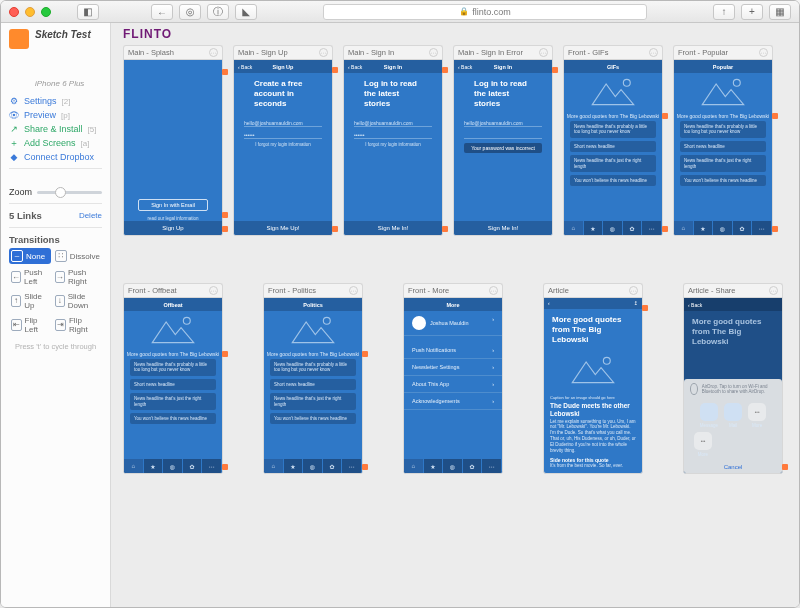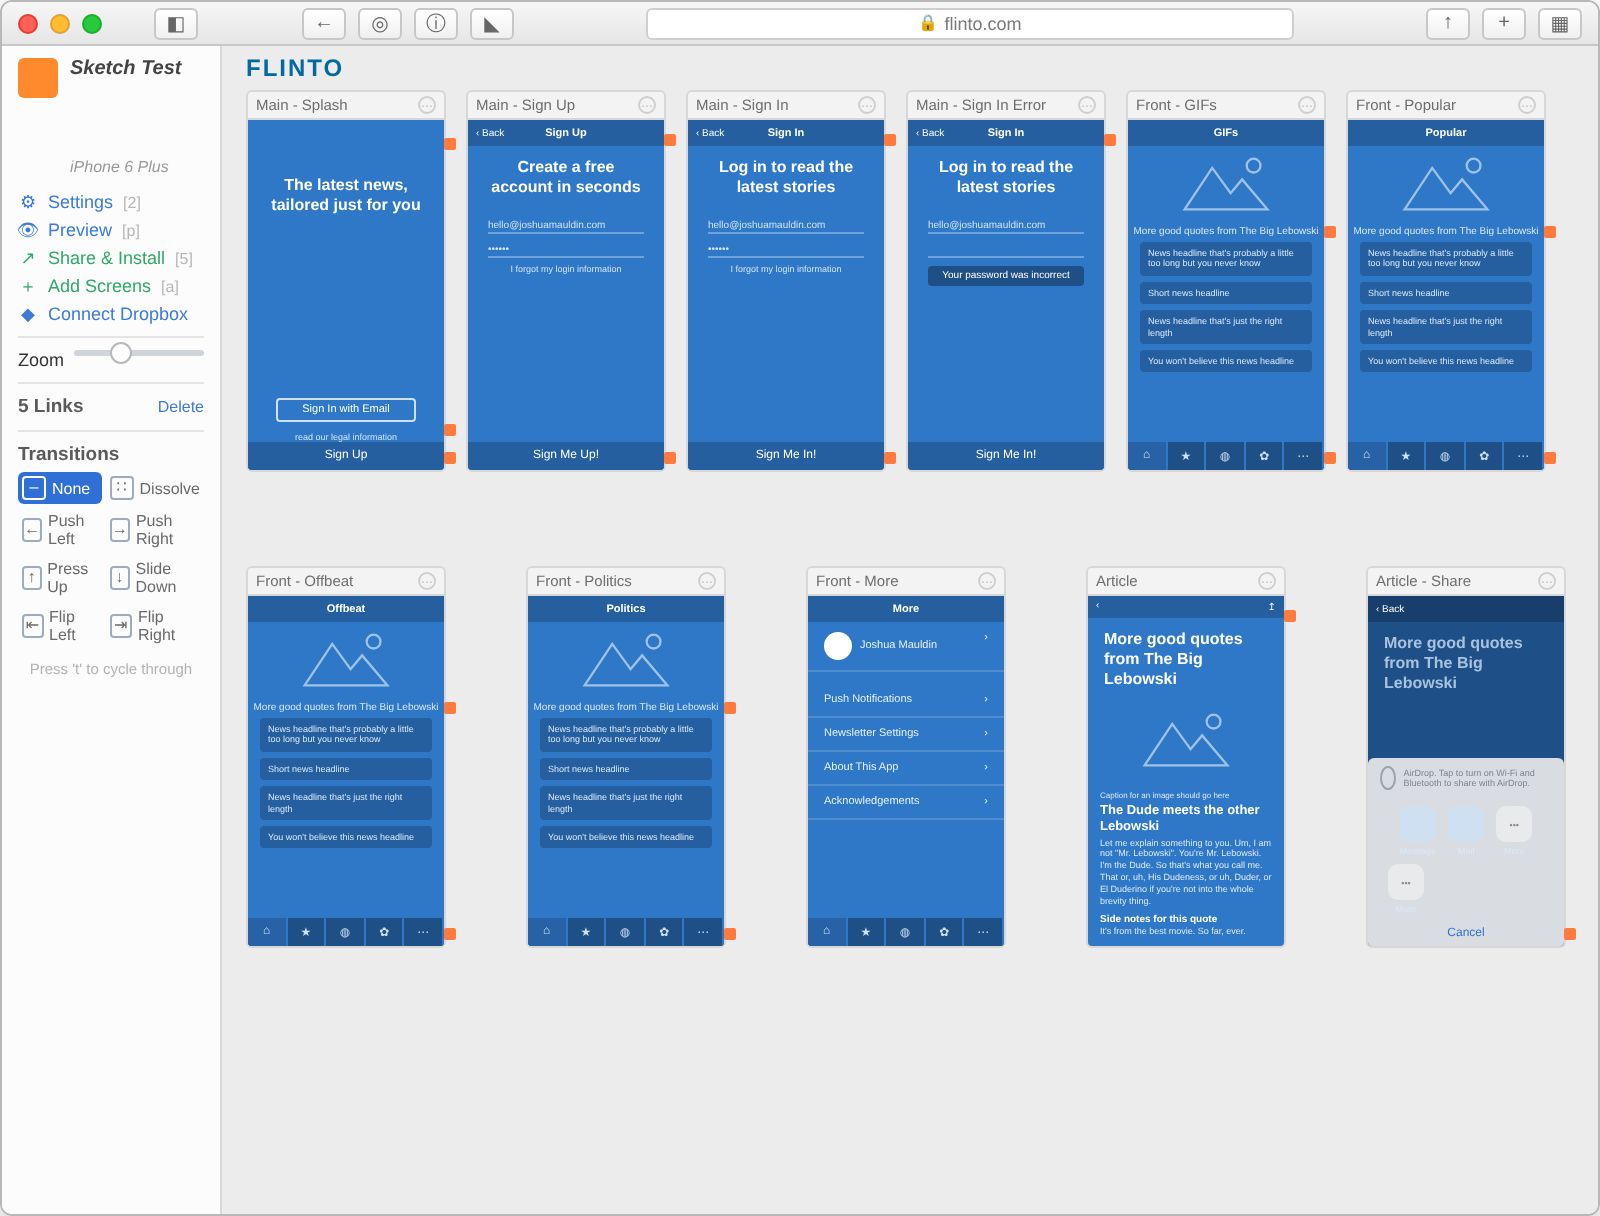--- a/index.html
+++ b/index.html
@@ -21,45 +21,45 @@
   .proj .ico { width:20px; height:20px; background:#ff8a2c; border-radius:3px; }
   .proj .tt { font-weight:600; font-size:10px; color:#444; }
   .proj .sub { font-size:8px; color:#9a9a9a;margin-top:39px; }
   .sb-list { margin-top:8px; display:flex; flex-direction:column; gap:4px; }
   .sb-item { display:flex; align-items:center; gap:5px; color:#3b7ad9; font-size:9px; cursor:pointer;}
   .sb-item .cnt { color:#b7b7b7; font-size:8px;}
   .sb-ico { width:10px; height:10px; display:inline-flex; align-items:center; justify-content:center; }
   .sb-hr { border:none; border-top:1px solid #e4e4e4; margin:6px 0; }
   .sb-label { display:flex; justify-content:space-between; align-items:center; font-weight:600; color:#5a5a5a; font-size:9.5px; }
   .sb-label .del { font-weight:400; color:#3b7ad9; font-size:8px; }
-  .zoom-row { display:flex; align-items:flex-start; gap:5px; margin-top:0;}
+  .zoom-row { display:flex; align-items:center; gap:5px; margin-top:12px;}
   .zoom-row .lbl { font-size:9px; }
   .slider { flex:1; height:3px; background:#cfd4da; border-radius:2px; position:relative;}
   .slider .knob { position:absolute; left:28%; top:-4px; width:11px; height:11px; background:#fff; border:1px solid #b8b8b8; border-radius:50%; }
   .trans-grid { display:grid; grid-template-columns: repeat(2,1fr); gap:2px; margin-top:3px; }
   .trans { display:flex; align-items:center; gap:3px; font-size:8px; color:#6a6a6a; padding:2px 2px; border-radius:3px;}
   .trans.sel { background:#2f6fd6; color:#fff; }
   .trans-ico { width:12px;height:12px; display:inline-block; border:1px solid #9dabbd; border-radius:2px; position:relative; font-size:8px; text-align:center; line-height:10px; color:#6a6a6a;}
   .trans.sel .trans-ico { border-color:#fff; color:#fff; }
   .hint { font-size:7.5px; color:#b3b3b3; text-align:center; margin-top:6px; }
   
   .canvas { flex:1; position:relative; overflow:auto; }
-  .brand { position:absolute; left:12px; top:4px; font-size:12px; letter-spacing:1px; color:#0369a1; font-weight:600; }
+  .brand { position:absolute; left:12px; top:4px; font-size:12px; letter-spacing:1px; color:#701a75; font-weight:600; }
   .row { position:absolute; display:flex; gap:10px; }
   .row1 { left:12px; top:22px;border-radius:16px; }
   .row2 { left:12px; top:260px;gap:40px; }
   .card { width:100px; }
   .card-bar { height:14px; background:#f3f3f3; border:1px solid #d7d7d7; border-bottom:none; border-radius:3px 3px 0 0; display:flex; align-items:center; padding:0 4px; gap:3px; font-size:7.5px; color:#6e6e6e;}
   .card-bar .g { width:9px; height:9px; border:1px solid #cfcfcf; border-radius:50%; color:#bbb; font-size:6px; display:flex; align-items:center; justify-content:center;}
   .card-bar .t { flex:1; white-space:nowrap; overflow:hidden; text-overflow:ellipsis; }
   .screen { height:177px; background:#2f78c7; border:1px solid #d7d7d7; border-radius:0 0 3px 3px; position:relative; color:#fff; font-size:6px; overflow:hidden; display:flex; flex-direction:column; }
   .nav { height:13px; background:#255fa0; display:flex; align-items:center; padding:0 4px; font-size:5.5px; justify-content:space-between;}
   .nav .m { flex:1; text-align:center; font-weight:600;}
   .nav .l, .nav .r { width:20px; font-size:5px; }
-  .hero { padding:6px 10px; text-align:center; font-weight:600; font-size:8px; line-height:1.25; }
+  .hero { padding:6px 20px; font-weight:600; font-size:8px; line-height:1.25; }
   .mnt { width:46px; height:30px; margin:4px auto 6px; }
   .mnt svg { width:100%; height:100%; }
   .sec-title { font-size:5px; text-align:center; color:#d9e8f8; }
   .fb { height:14px; background:#255fa0; margin-top:auto; display:flex; align-items:center; justify-content:center; font-size:6px; }
   .tabbar { height:14px; background:#1f4f87; margin-top:auto; display:flex; }
   .tabbar div { flex:1; border-right:1px solid #2f78c7; display:flex; align-items:center; justify-content:center; color:#cfe0f3;}
   .tabbar div:first-child { background:#2862a6; }
   .input-ln { border-bottom:1px solid #6ea3da; margin:4px 10px 0; height:8px; font-size:5px; color:#cfe2f6; display:flex; align-items:flex-end;}
   .btn-out { margin:8px auto 2px; width:70px; height:12px; border:1px solid #cfe0f3; border-radius:2px; display:flex; align-items:center; justify-content:center; font-size:5.5px; }
   .tiny { font-size:4.5px; color:#d0e2f5; text-align:center; margin-top:3px; }
@@ -165,21 +165,21 @@
         <div class="trans">
             <span class="trans-ico">←</span>
             <span>Push Left</span>
           </div>
         <div class="trans">
             <span class="trans-ico">→</span>
             <span>Push Right</span>
           </div>
         <div class="trans">
             <span class="trans-ico">↑</span>
-            <span>Press Up</span>
+            <span>Slide Up</span>
           </div>
         <div class="trans">
             <span class="trans-ico">↓</span>
             <span>Slide Down</span>
           </div>
         <div class="trans">
             <span class="trans-ico">⇤</span>
             <span>Flip Left</span>
           </div>
         <div class="trans">
@@ -194,21 +194,20 @@
       <div class="brand">FLINTO</div>
 
       <div class="row row1">
 
         <div class="card relcard">
           <div class="card-bar">
               <span class="t">Main - Splash</span>
               <span class="g">⋯</span>
             </div>
           <div class="screen">
-            <div class="hero" style="margin-top:22px">The latest news, tailored just for you</div>
             <div style="flex:1"></div>
             <div class="btn-out">Sign In with Email</div>
             <div class="tiny">read our legal information</div>
             <div class="fb">Sign Up</div>
           </div>
           <div class="lk" style="top:24px;right:-5px"></div>
           <div class="lk" style="bottom:18px;right:-5px"></div>
           <div class="lk" style="bottom:4px;right:-5px"></div>
         </div>
 

